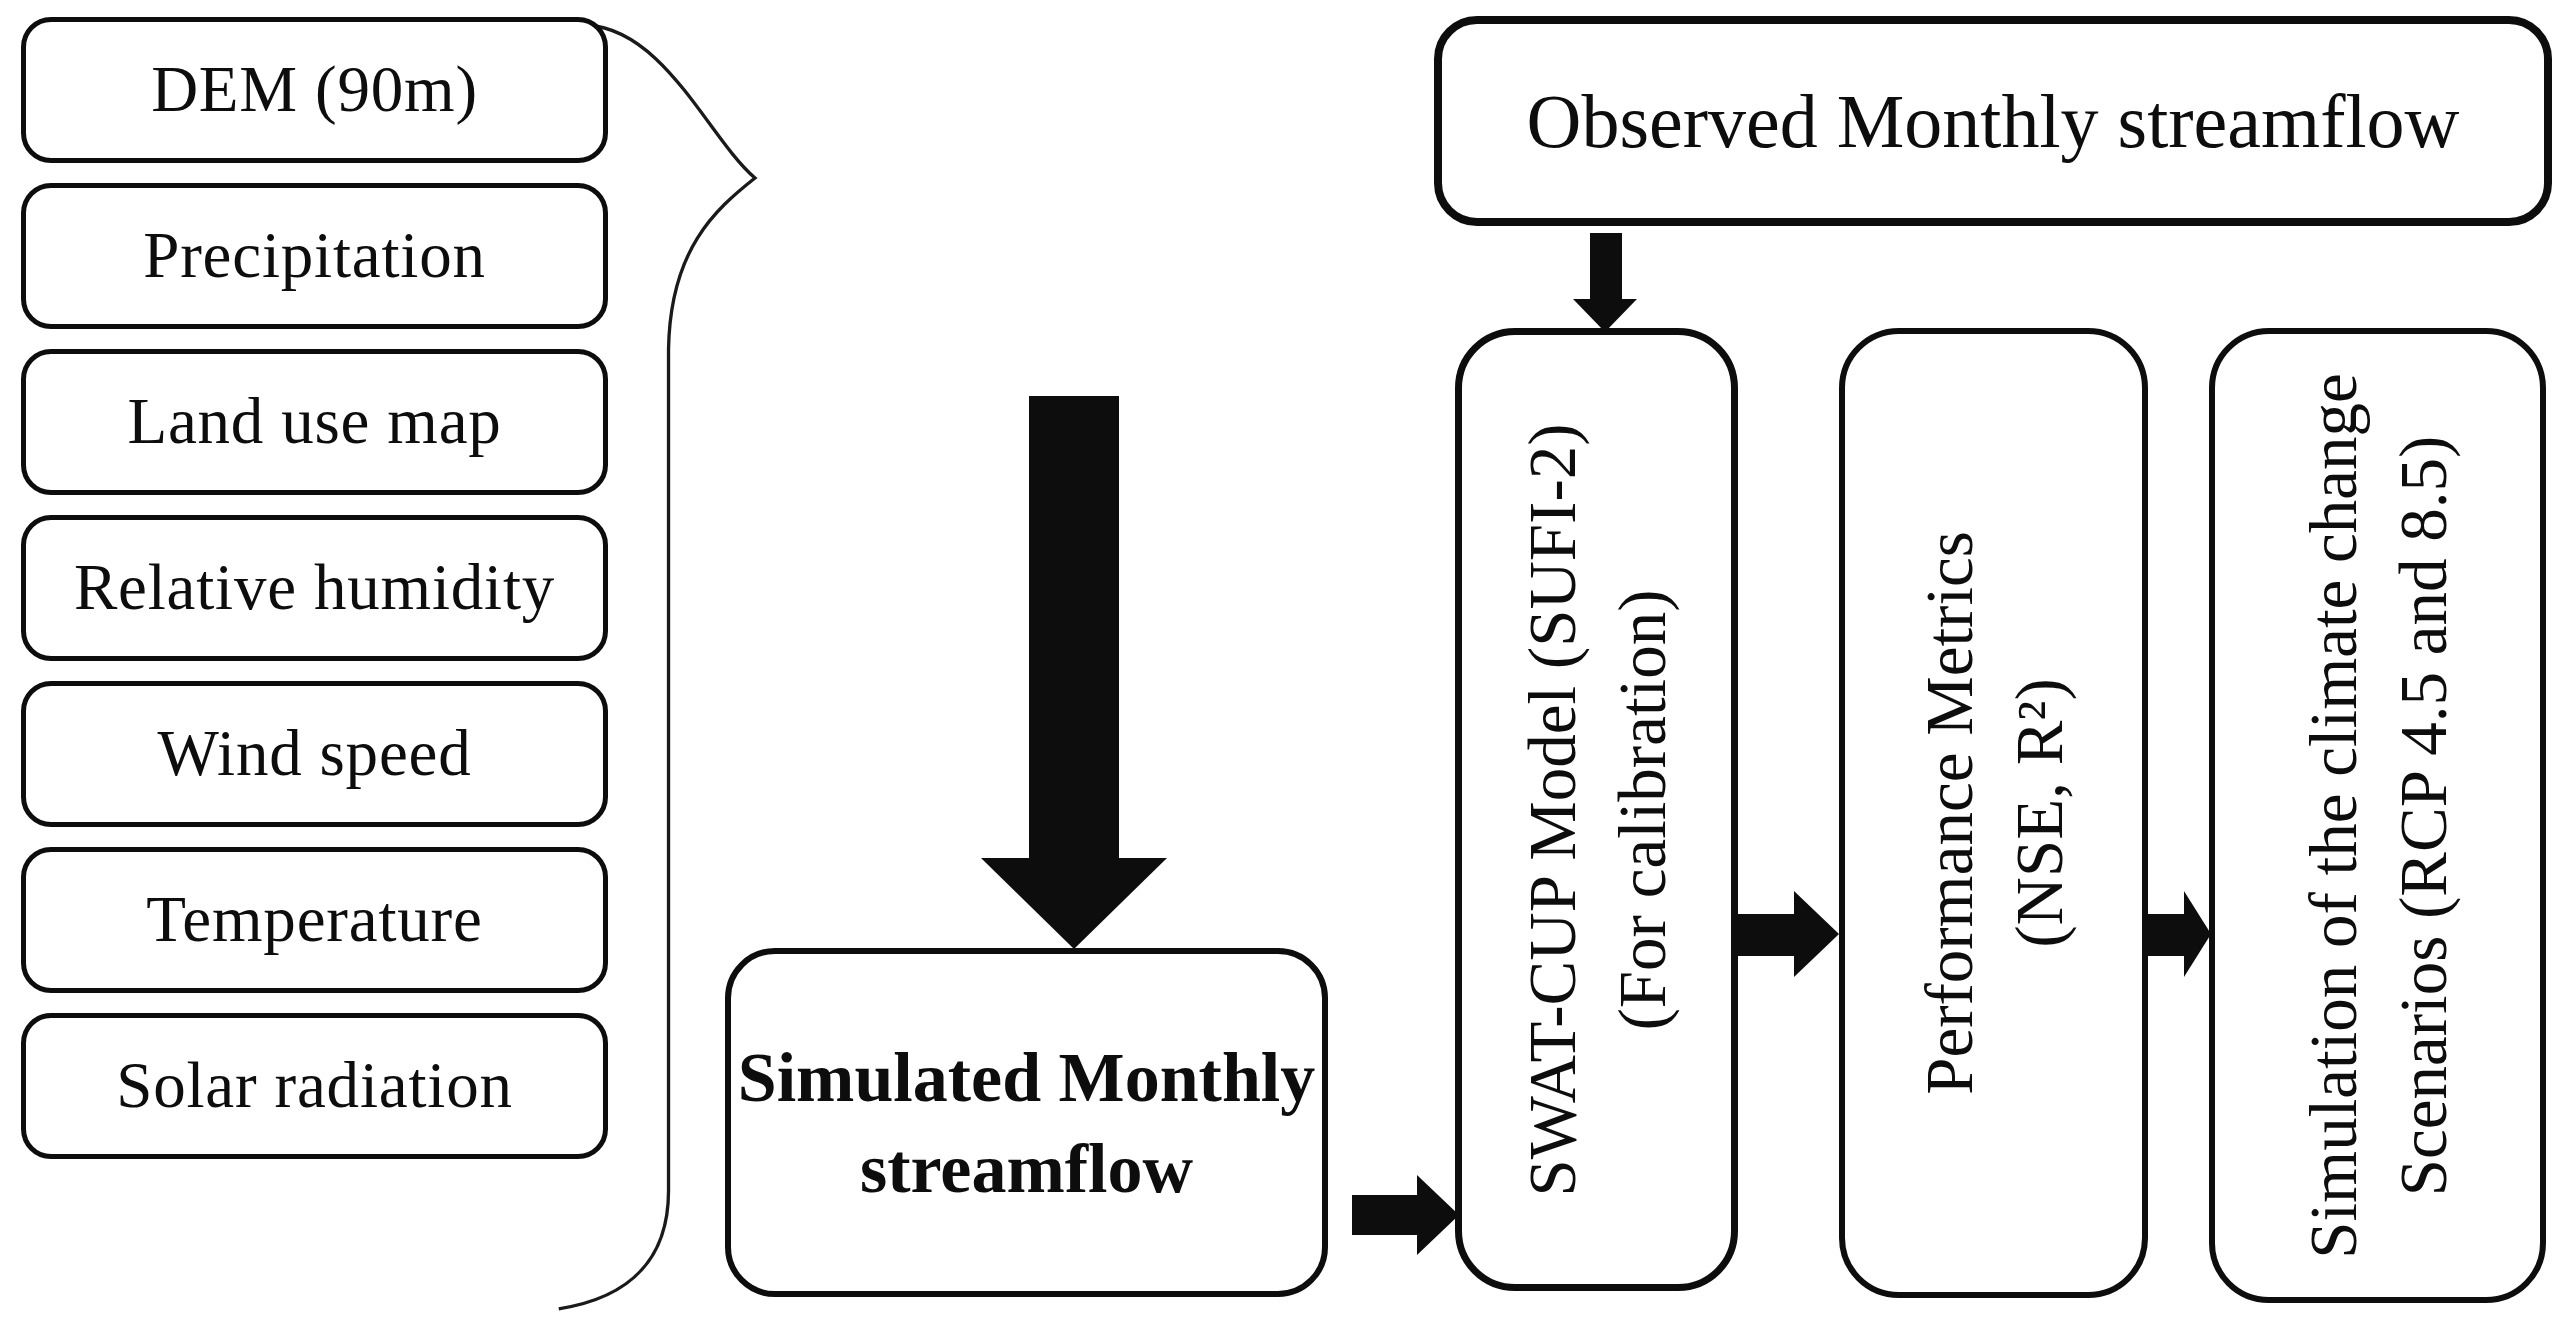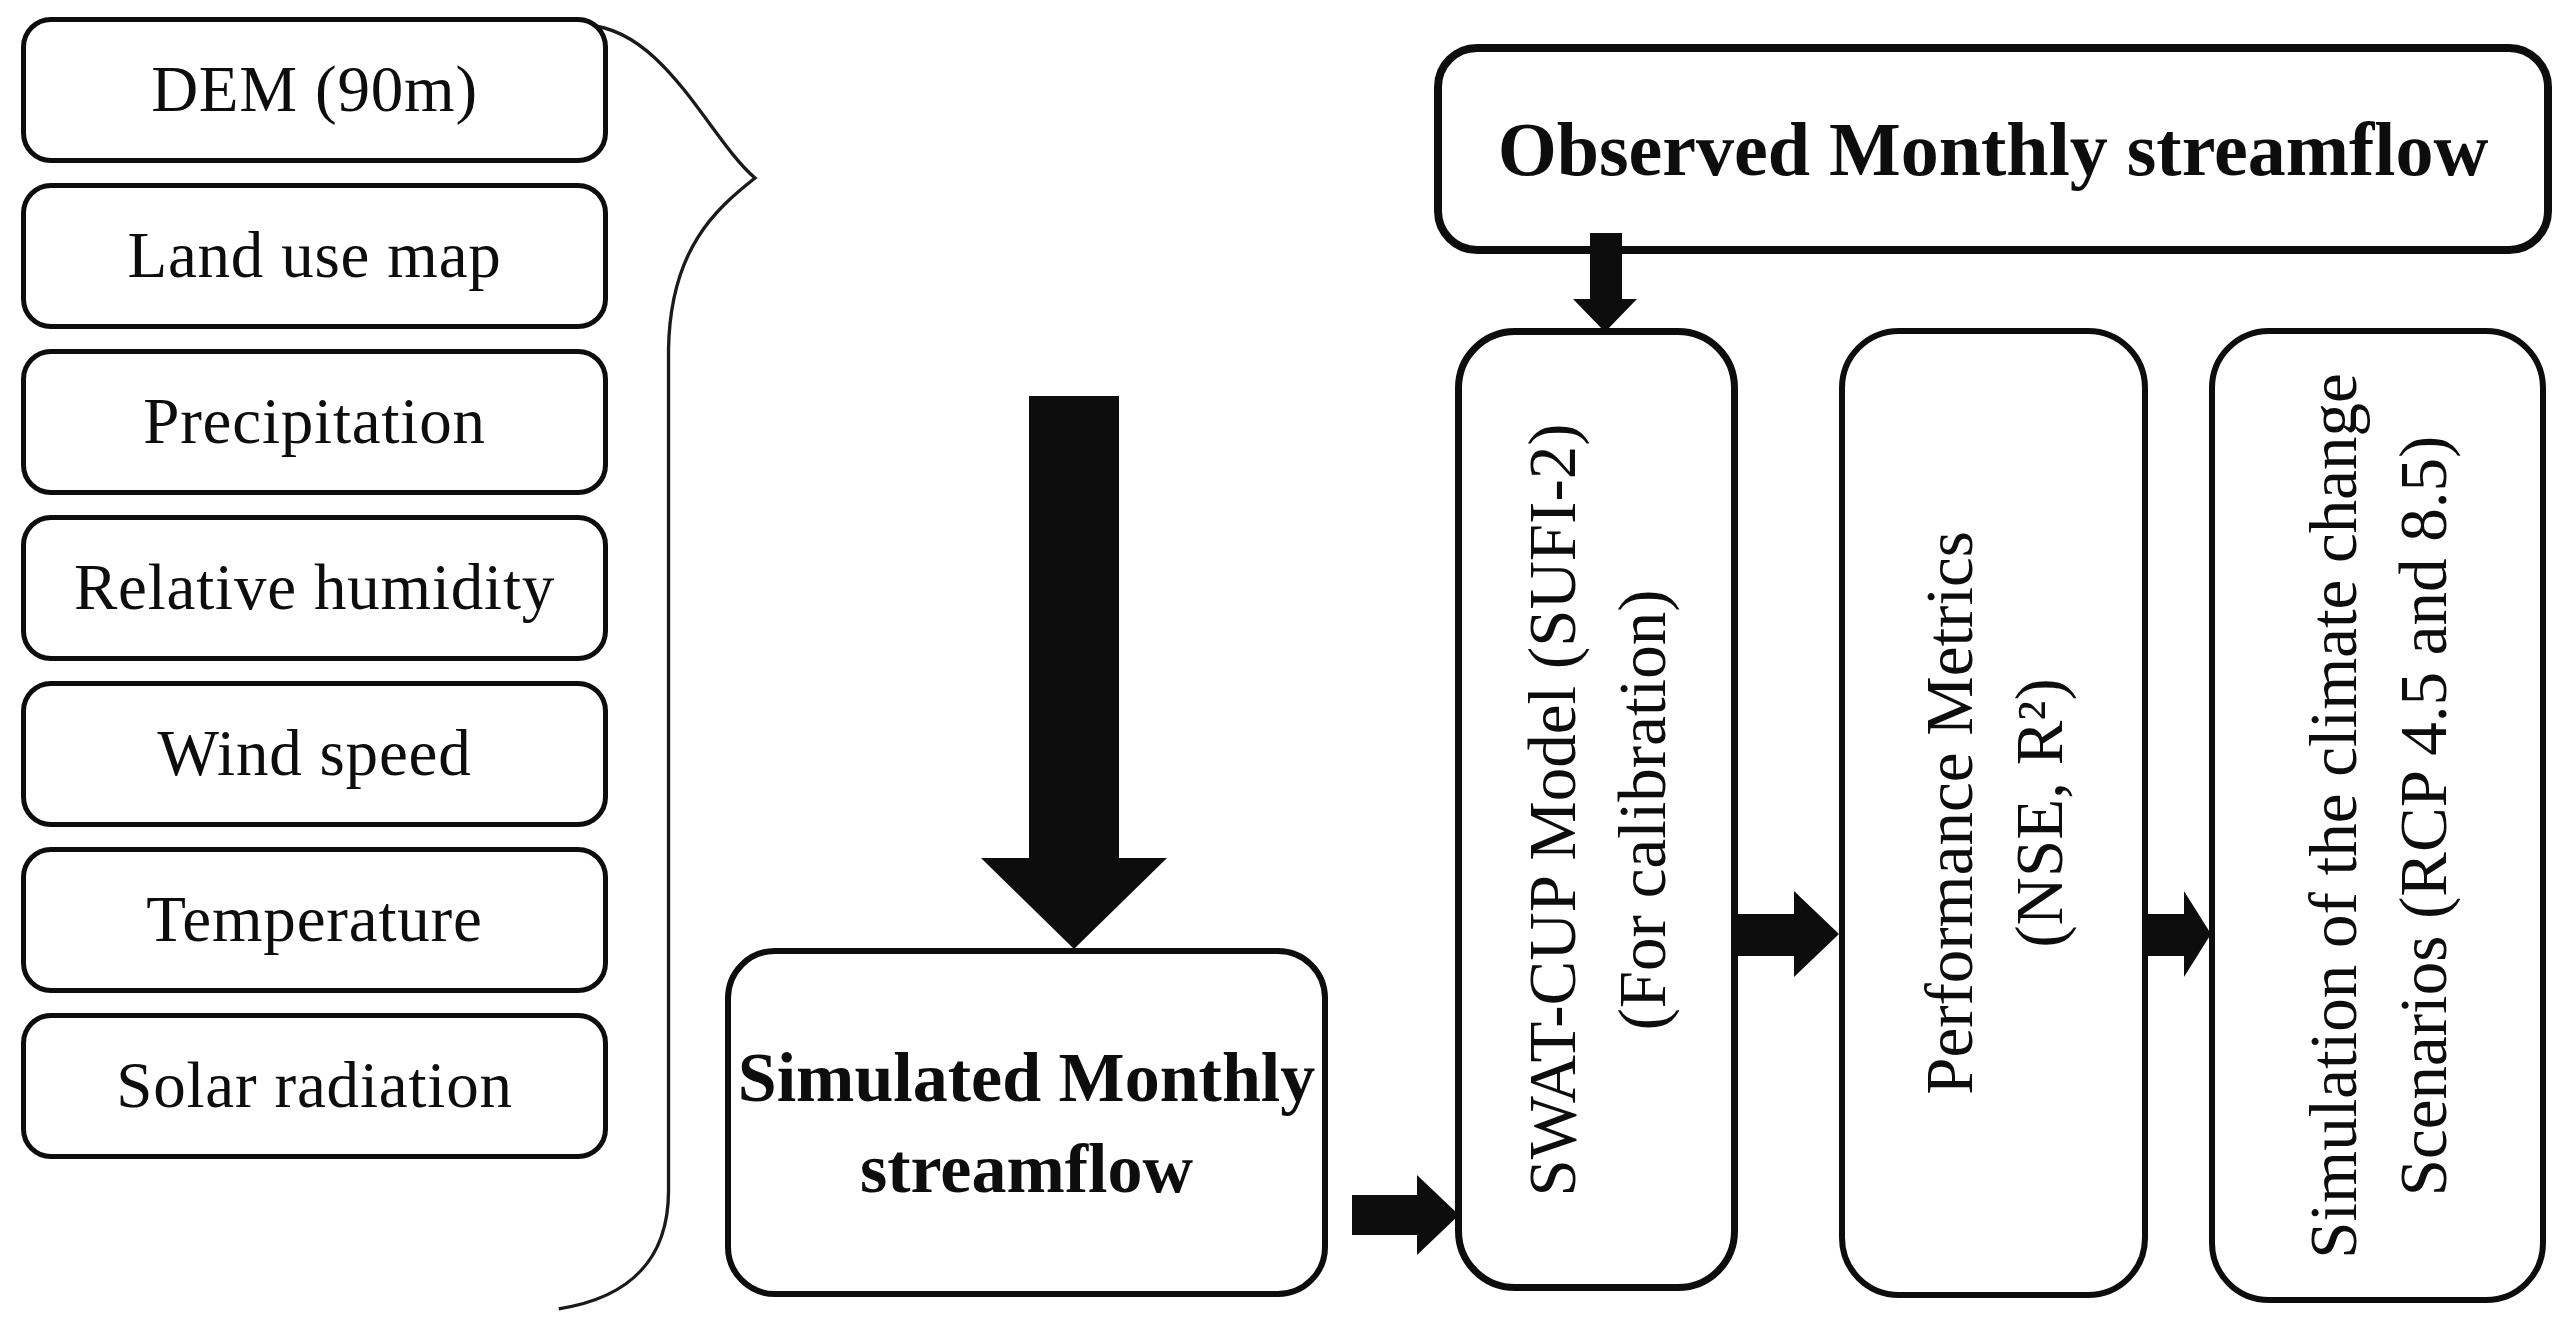--- a/index.html
+++ b/index.html
@@ -53,23 +53,23 @@
     left: 753px; top: 25px; width: 603px; height: 374px;
     border-width: 6.7px; border-radius: 60px;
     font-size: 76px; font-weight: bold; letter-spacing: 0.8px;
   }
   .simulated {
     left: 725px; top: 948px; width: 603px; height: 349px;
     border-width: 6.7px; border-radius: 50px;
     font-size: 70px; font-weight: bold; line-height: 1.3;
   }
   .observed {
-    left: 1434px; top: 44px; width: 1118px; height: 210px;
+    left: 1434px; top: 16px; width: 1118px; height: 210px;
     border-width: 8.3px; border-radius: 43px;
-    font-size: 76px; font-weight: bold;
+    font-size: 76px; font-weight: normal;
   }
   .vbox1 { left: 1455px; top: 328px; width: 283px; height: 963px; border-width: 7.5px; border-radius: 60px; }
   .vbox2 { left: 1839px; top: 328px; width: 309px; height: 970px; border-width: 6.7px; border-radius: 60px; }
   .vbox3 { left: 2209px; top: 328px; width: 337px; height: 975px; border-width: 6.7px; border-radius: 60px; }
   .vtext {
     position: absolute;
     left: 50%; top: 50%;
     transform: translate(-50%, -50%) rotate(-90deg);
     white-space: nowrap;
     text-align: center;
@@ -113,22 +113,22 @@
 
   <svg class="brace-svg" width="2576" height="1333" viewBox="0 0 3098 1603" aria-hidden="true">
     <path d="M 706 30 C 800 36, 852 166, 908 214
              C 860 252, 806 300, 804 420
              L 804 1432
              C 804 1510, 762 1560, 672 1574" fill="none" stroke="#1a1a1a" stroke-width="4"></path>
   </svg>
 
   <div class="inputs-col">
     <div class="input-box">DEM (90m)</div>
+    <div class="input-box">Precipitation</div>
     <div class="input-box">Land use map</div>
-    <div class="input-box">Precipitation</div>
     <div class="input-box">Relative humidity</div>
     <div class="input-box">Wind speed</div>
     <div class="input-box">Temperature</div>
     <div class="input-box">Solar radiation</div>
   </div>
 
 
   <div class="arrow-stem big-stem"></div>
   <div class="tri big-head"></div>
 

